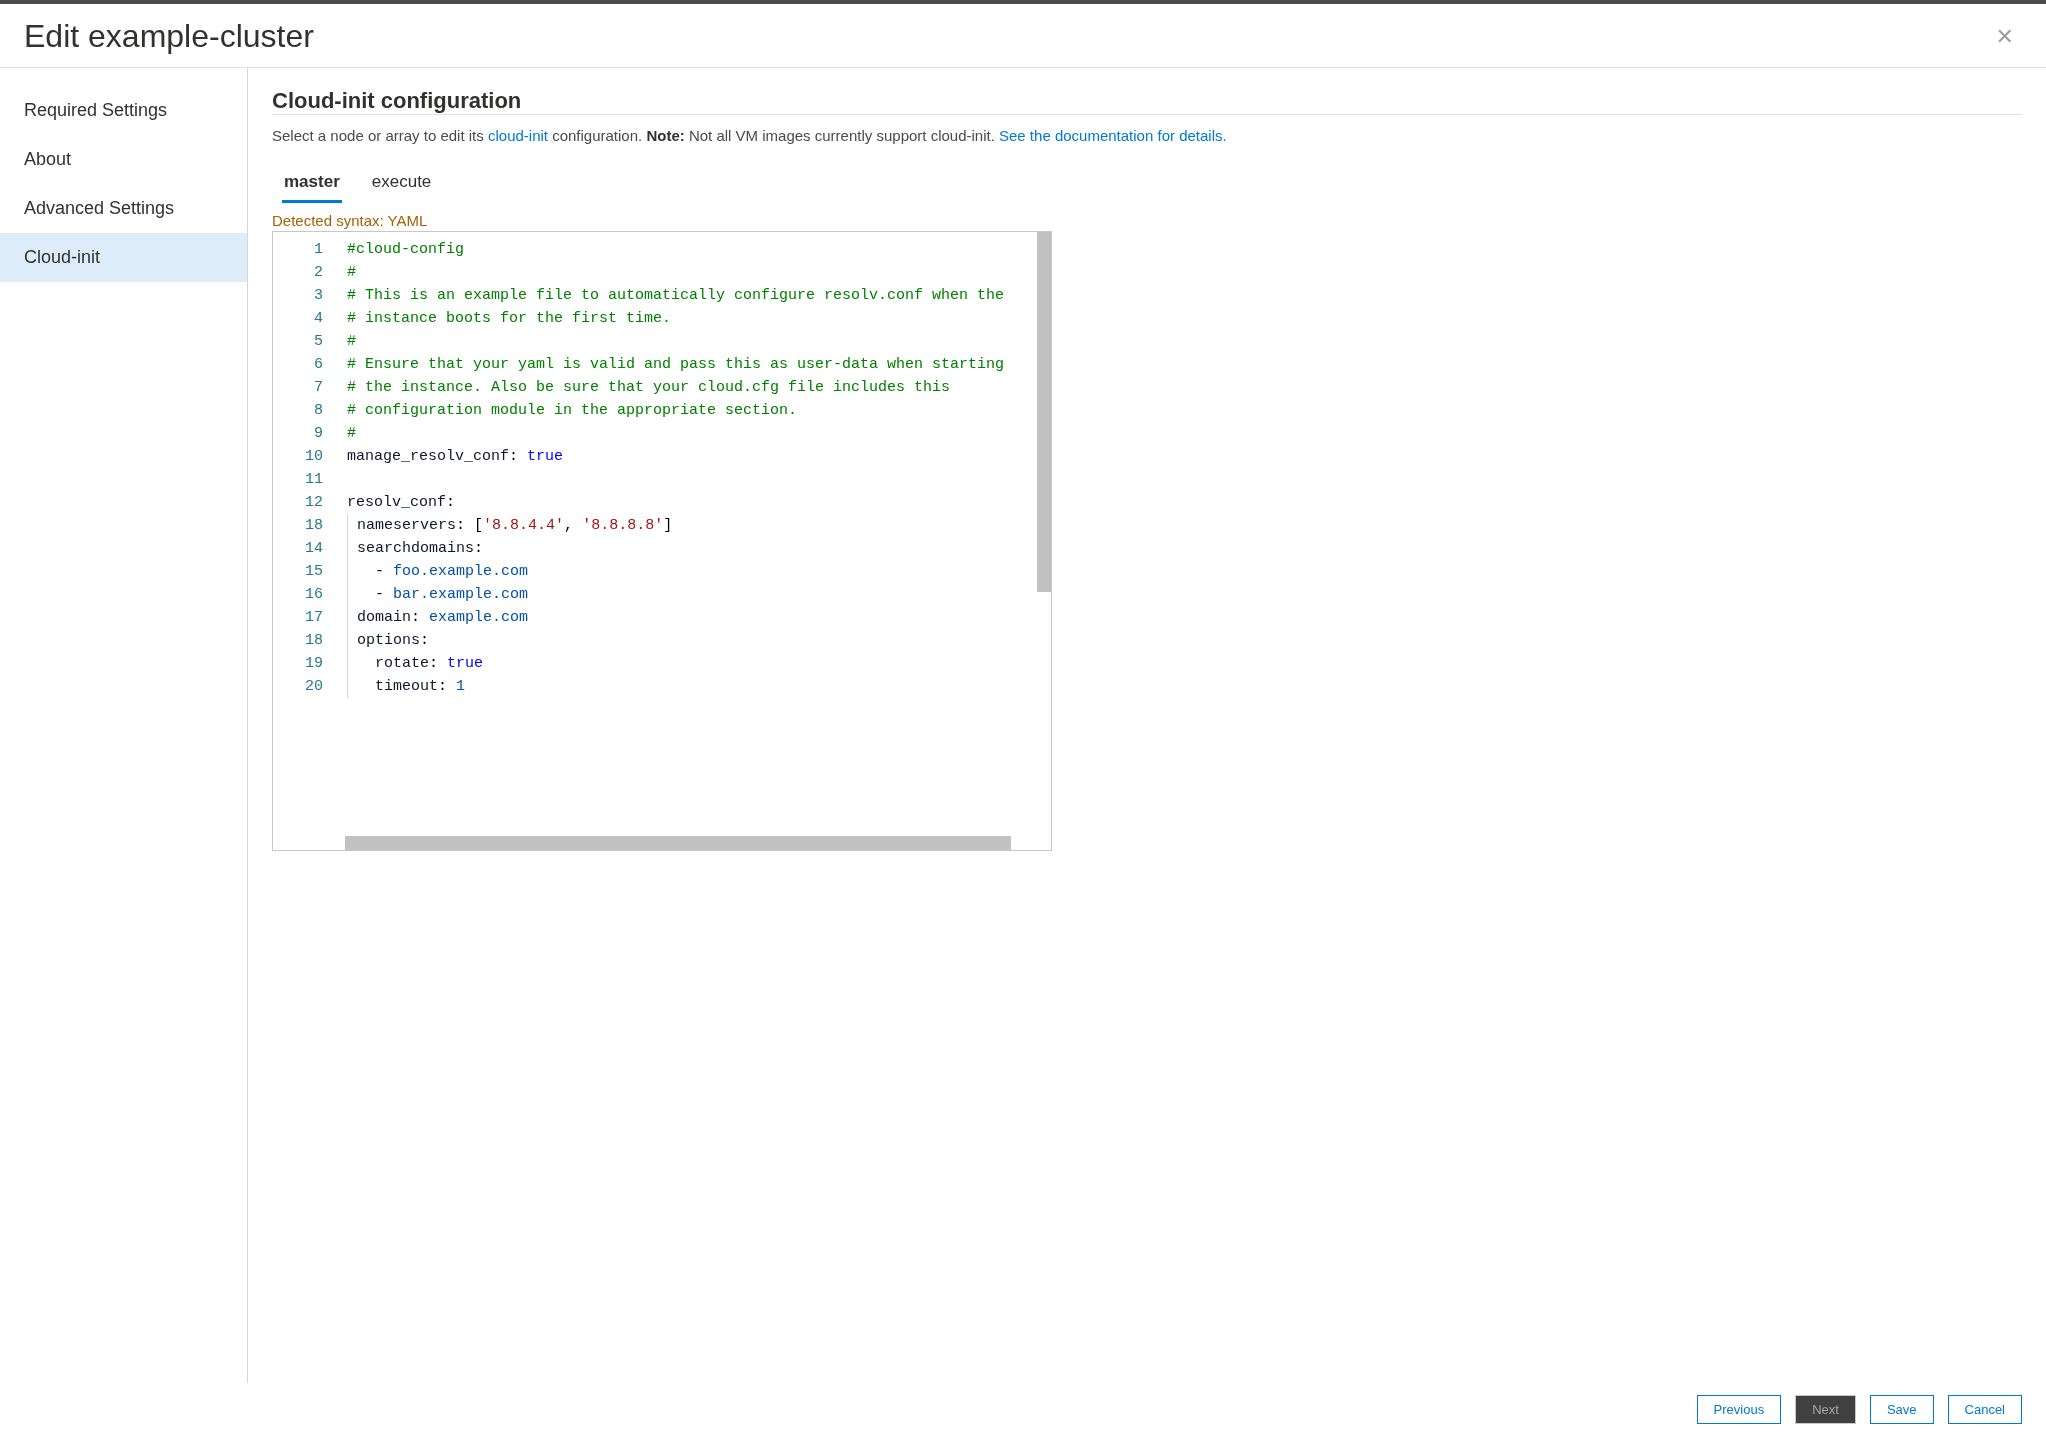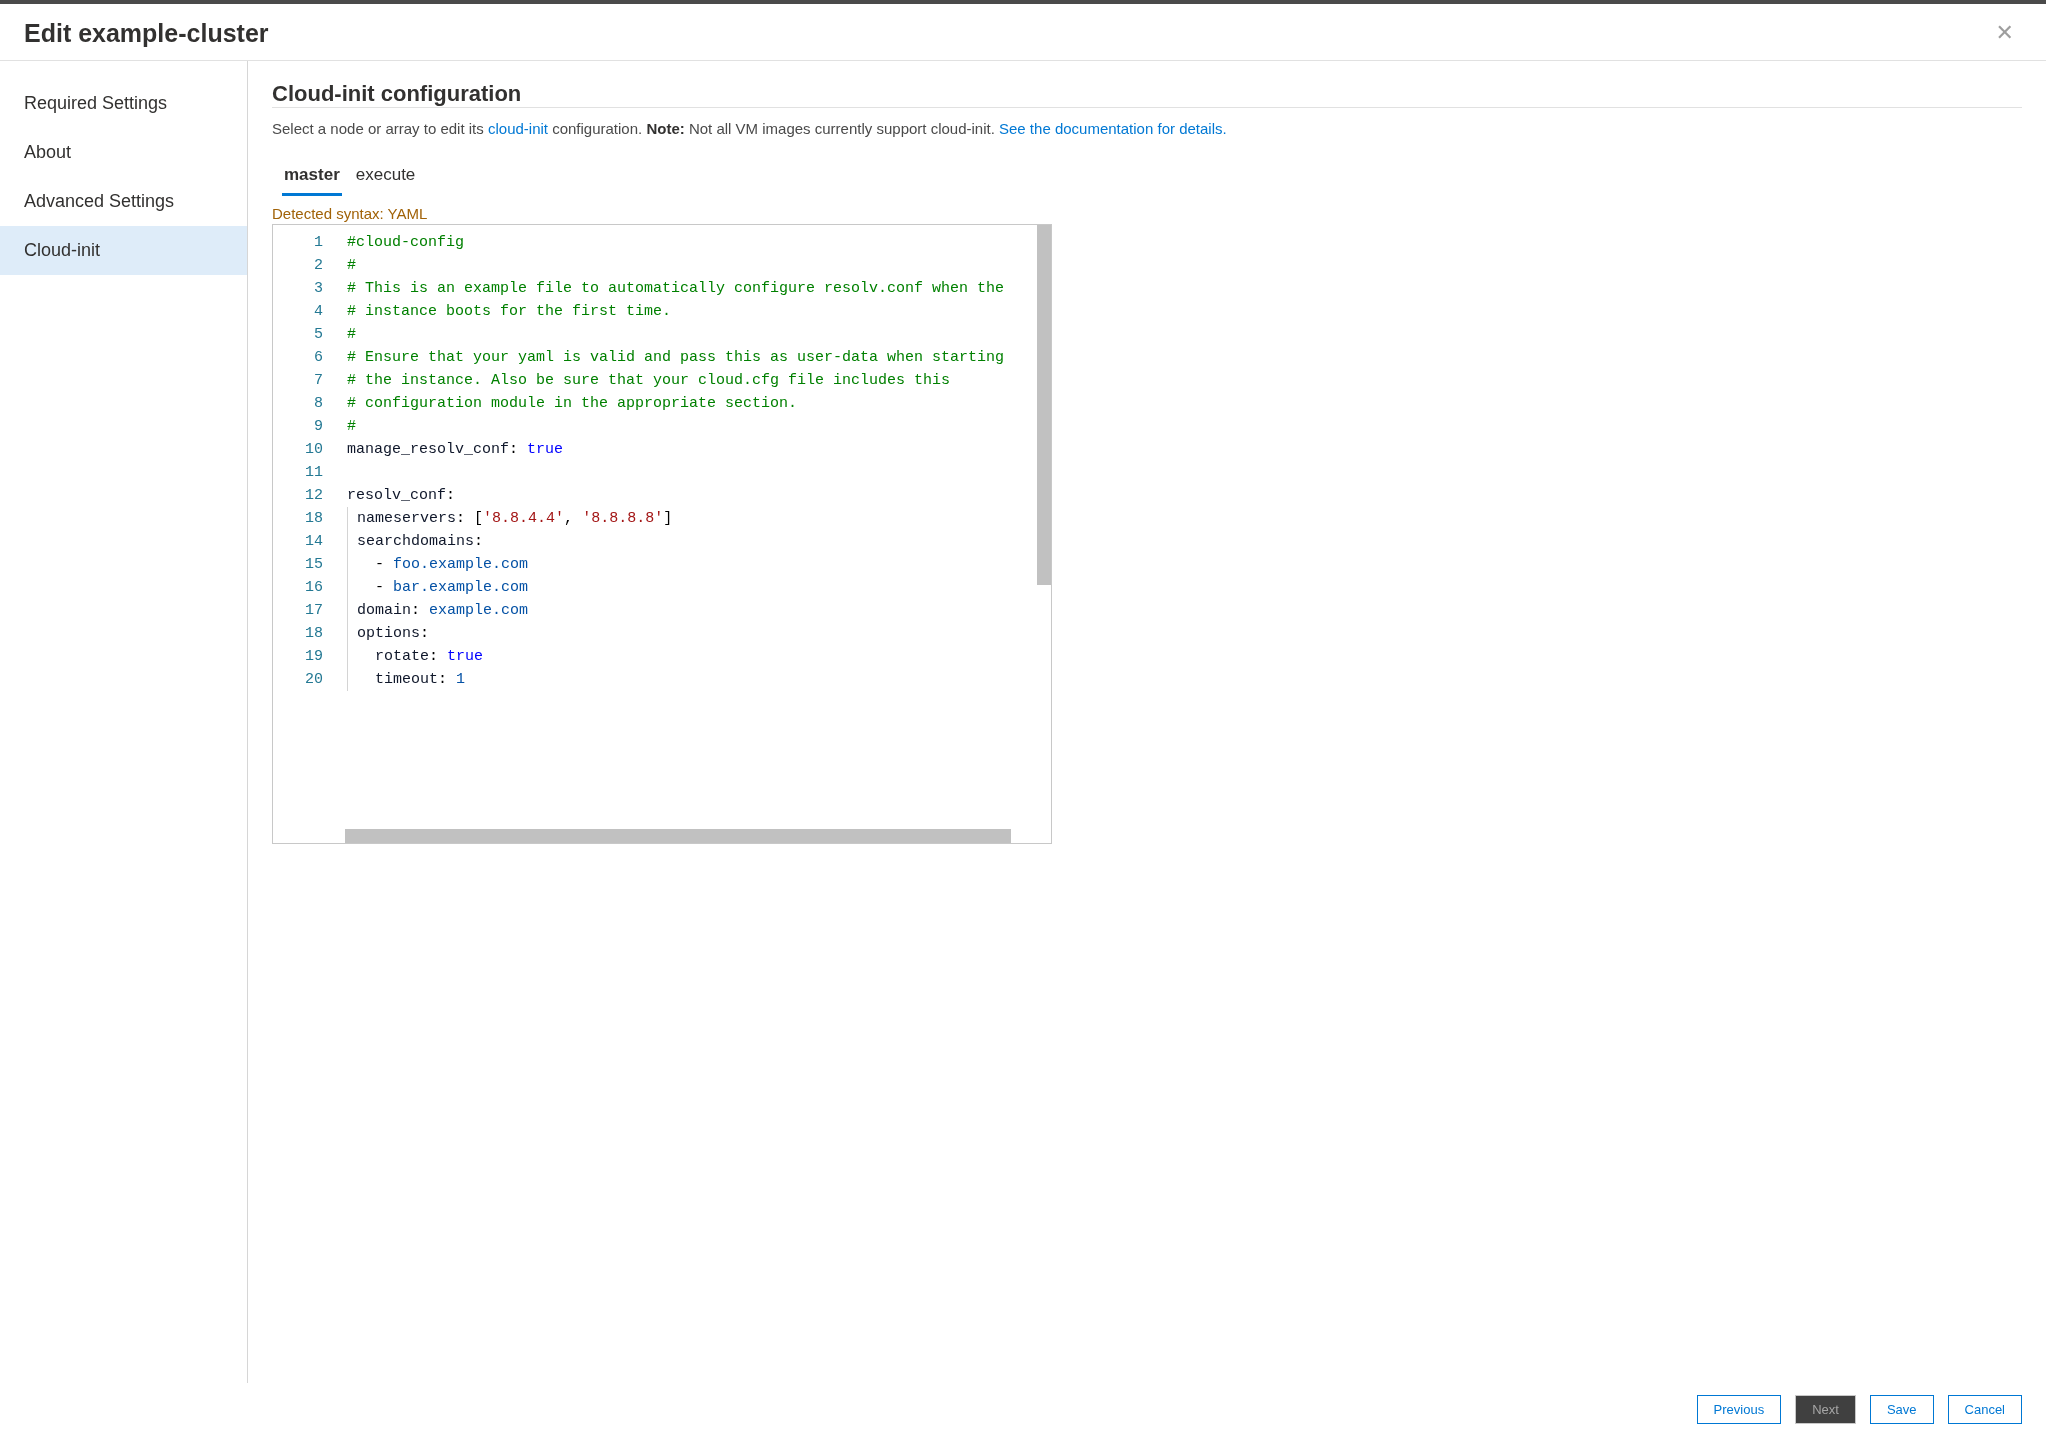--- a/index.html
+++ b/index.html
@@ -1,30 +1,30 @@
 <!DOCTYPE html>
 <html><head>
 <meta charset="utf-8">
 <style>
   * { box-sizing: border-box; margin: 0; padding: 0; }
   html, body { height: 100%; font-family: "Segoe UI", -apple-system, BlinkMacSystemFont, sans-serif; color: #323130; background:#fff; }
   .dialog { display:flex; flex-direction:column; height:100vh; border-top:4px solid #4a4a4a; }
   .dialog-header { display:flex; align-items:center; justify-content:space-between; padding:14px 24px 12px 24px; border-bottom:1px solid #e1e1e1; }
-  .dialog-title { font-size:25px; font-weight:700; color:#323130; }
+  .dialog-title { font-size:32px; font-weight:400; color:#323130; }
   .close-btn { font-size:22px; color:#9e9e9e; cursor:pointer; padding:4px 8px; background:none; border:none; line-height:1; }
   .dialog-body { display:flex; flex:1; overflow:hidden; }
   .sidebar { width:248px; min-width:248px; border-right:1px solid #d6d6d6; padding-top:18px; }
   .sidebar-item { padding:14px 24px; font-size:18px; color:#323130; cursor:pointer; }
   .sidebar-item.active { background:#deecf9; }
   .main { flex:1; padding:20px 24px 10px 24px; overflow:hidden; display:flex; flex-direction:column; }
   .section-title { font-size:22px; font-weight:600; color:#323130; border-bottom:1px solid #e1e1e1; margin-bottom:10px; }
   .description { font-size:15px; color:#4a4a4a; margin-bottom:16px; line-height:1.5; }
   .description a { color:#0078d4; text-decoration:none; }
   .description b { font-weight:600; color:#323130; }
-  .tabs-row { display:flex; align-items:flex-end; gap:12px; border-bottom:1px solid transparent; margin-bottom:4px; padding-left:10px; }
+  .tabs-row { display:flex; align-items:flex-end; gap:28px; border-bottom:1px solid transparent; margin-bottom:4px; padding-left:10px; }
   .tab { padding:8px 2px 8px 2px; font-size:17px; color:#323130; cursor:pointer; border-bottom:3px solid transparent; }
   .tab.active { font-weight:600; border-bottom-color:#0078d4; }
   .syntax-row { text-align:left; font-size:15px; color:#a16207; margin:4px 0 2px 0; max-width:780px; width:100%; }
   .editor { border:1px solid #c8c8c8; max-width:780px; width:100%; height:620px; display:flex; position:relative; font-family: Menlo, Consolas, "Courier New", monospace; font-size:15px; line-height:23px; overflow:hidden; }
   .gutter { width:64px; min-width:64px; background:#fff; text-align:right; padding:6px 14px 6px 6px; color:#237893; user-select:none; }
   .gutter div { height:23px; }
   .code { flex:1; padding:6px 0 6px 10px; white-space:pre; overflow:hidden; position:relative; }
   .code-line { height:23px; }
   .c-comment { color:#008000; }
   .c-key { color:#0f172a; }

